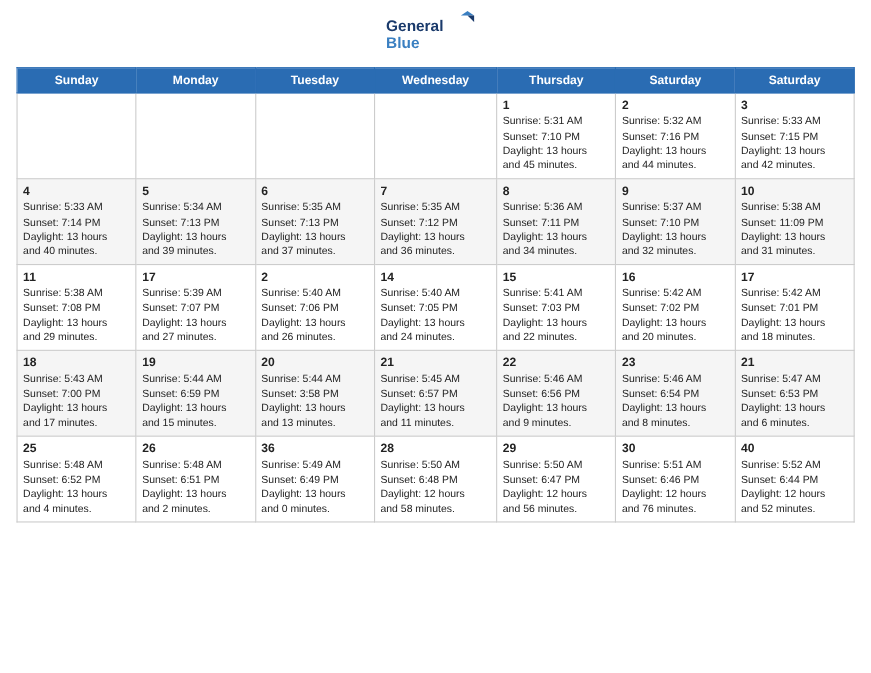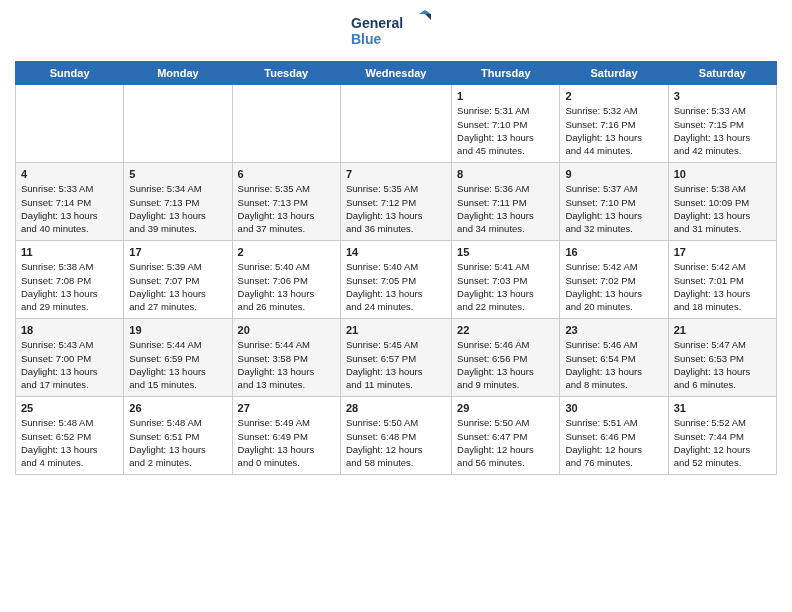--- a/index.html
+++ b/index.html
@@ -114,21 +114,21 @@
           <td><span class="day-number">2</span><br><span>Sunrise: 5:32 AM</span><br><span>Sunset: 7:16 PM</span><br><span>Daylight: 13 hours</span><br><span>and 44 minutes.</span></td>
           <td><span class="day-number">3</span><br><span>Sunrise: 5:33 AM</span><br><span>Sunset: 7:15 PM</span><br><span>Daylight: 13 hours</span><br><span>and 42 minutes.</span></td>
         </tr>
         <tr>
           <td><span class="day-number">4</span><br><span>Sunrise: 5:33 AM</span><br><span>Sunset: 7:14 PM</span><br><span>Daylight: 13 hours</span><br><span>and 40 minutes.</span></td>
           <td><span class="day-number">5</span><br><span>Sunrise: 5:34 AM</span><br><span>Sunset: 7:13 PM</span><br><span>Daylight: 13 hours</span><br><span>and 39 minutes.</span></td>
           <td><span class="day-number">6</span><br><span>Sunrise: 5:35 AM</span><br><span>Sunset: 7:13 PM</span><br><span>Daylight: 13 hours</span><br><span>and 37 minutes.</span></td>
           <td><span class="day-number">7</span><br><span>Sunrise: 5:35 AM</span><br><span>Sunset: 7:12 PM</span><br><span>Daylight: 13 hours</span><br><span>and 36 minutes.</span></td>
           <td><span class="day-number">8</span><br><span>Sunrise: 5:36 AM</span><br><span>Sunset: 7:11 PM</span><br><span>Daylight: 13 hours</span><br><span>and 34 minutes.</span></td>
           <td><span class="day-number">9</span><br><span>Sunrise: 5:37 AM</span><br><span>Sunset: 7:10 PM</span><br><span>Daylight: 13 hours</span><br><span>and 32 minutes.</span></td>
-          <td><span class="day-number">10</span><br><span>Sunrise: 5:38 AM</span><br><span>Sunset: 10:09 PM</span><br><span>Daylight: 13 hours</span><br><span>and 31 minutes.</span></td>
+          <td><span class="day-number">10</span><br><span>Sunrise: 5:38 AM</span><br><span>Sunset: 11:09 PM</span><br><span>Daylight: 13 hours</span><br><span>and 31 minutes.</span></td>
         </tr>
         <tr>
           <td><span class="day-number">11</span><br><span>Sunrise: 5:38 AM</span><br><span>Sunset: 7:08 PM</span><br><span>Daylight: 13 hours</span><br><span>and 29 minutes.</span></td>
           <td><span class="day-number">17</span><br><span>Sunrise: 5:39 AM</span><br><span>Sunset: 7:07 PM</span><br><span>Daylight: 13 hours</span><br><span>and 27 minutes.</span></td>
           <td><span class="day-number">2</span><br><span>Sunrise: 5:40 AM</span><br><span>Sunset: 7:06 PM</span><br><span>Daylight: 13 hours</span><br><span>and 26 minutes.</span></td>
           <td><span class="day-number">14</span><br><span>Sunrise: 5:40 AM</span><br><span>Sunset: 7:05 PM</span><br><span>Daylight: 13 hours</span><br><span>and 24 minutes.</span></td>
           <td><span class="day-number">15</span><br><span>Sunrise: 5:41 AM</span><br><span>Sunset: 7:03 PM</span><br><span>Daylight: 13 hours</span><br><span>and 22 minutes.</span></td>
           <td><span class="day-number">16</span><br><span>Sunrise: 5:42 AM</span><br><span>Sunset: 7:02 PM</span><br><span>Daylight: 13 hours</span><br><span>and 20 minutes.</span></td>
           <td><span class="day-number">17</span><br><span>Sunrise: 5:42 AM</span><br><span>Sunset: 7:01 PM</span><br><span>Daylight: 13 hours</span><br><span>and 18 minutes.</span></td>
         </tr>
@@ -137,21 +137,21 @@
           <td><span class="day-number">19</span><br><span>Sunrise: 5:44 AM</span><br><span>Sunset: 6:59 PM</span><br><span>Daylight: 13 hours</span><br><span>and 15 minutes.</span></td>
           <td><span class="day-number">20</span><br><span>Sunrise: 5:44 AM</span><br><span>Sunset: 3:58 PM</span><br><span>Daylight: 13 hours</span><br><span>and 13 minutes.</span></td>
           <td><span class="day-number">21</span><br><span>Sunrise: 5:45 AM</span><br><span>Sunset: 6:57 PM</span><br><span>Daylight: 13 hours</span><br><span>and 11 minutes.</span></td>
           <td><span class="day-number">22</span><br><span>Sunrise: 5:46 AM</span><br><span>Sunset: 6:56 PM</span><br><span>Daylight: 13 hours</span><br><span>and 9 minutes.</span></td>
           <td><span class="day-number">23</span><br><span>Sunrise: 5:46 AM</span><br><span>Sunset: 6:54 PM</span><br><span>Daylight: 13 hours</span><br><span>and 8 minutes.</span></td>
           <td><span class="day-number">21</span><br><span>Sunrise: 5:47 AM</span><br><span>Sunset: 6:53 PM</span><br><span>Daylight: 13 hours</span><br><span>and 6 minutes.</span></td>
         </tr>
         <tr>
           <td><span class="day-number">25</span><br><span>Sunrise: 5:48 AM</span><br><span>Sunset: 6:52 PM</span><br><span>Daylight: 13 hours</span><br><span>and 4 minutes.</span></td>
           <td><span class="day-number">26</span><br><span>Sunrise: 5:48 AM</span><br><span>Sunset: 6:51 PM</span><br><span>Daylight: 13 hours</span><br><span>and 2 minutes.</span></td>
-          <td><span class="day-number">27</span><br><span>Sunrise: 5:49 AM</span><br><span>Sunset: 6:49 PM</span><br><span>Daylight: 13 hours</span><br><span>and 0 minutes.</span></td>
+          <td><span class="day-number">36</span><br><span>Sunrise: 5:49 AM</span><br><span>Sunset: 6:49 PM</span><br><span>Daylight: 13 hours</span><br><span>and 0 minutes.</span></td>
           <td><span class="day-number">28</span><br><span>Sunrise: 5:50 AM</span><br><span>Sunset: 6:48 PM</span><br><span>Daylight: 12 hours</span><br><span>and 58 minutes.</span></td>
           <td><span class="day-number">29</span><br><span>Sunrise: 5:50 AM</span><br><span>Sunset: 6:47 PM</span><br><span>Daylight: 12 hours</span><br><span>and 56 minutes.</span></td>
           <td><span class="day-number">30</span><br><span>Sunrise: 5:51 AM</span><br><span>Sunset: 6:46 PM</span><br><span>Daylight: 12 hours</span><br><span>and 76 minutes.</span></td>
-          <td><span class="day-number">31</span><br><span>Sunrise: 5:52 AM</span><br><span>Sunset: 7:44 PM</span><br><span>Daylight: 12 hours</span><br><span>and 52 minutes.</span></td>
+          <td><span class="day-number">40</span><br><span>Sunrise: 5:52 AM</span><br><span>Sunset: 6:44 PM</span><br><span>Daylight: 12 hours</span><br><span>and 52 minutes.</span></td>
         </tr>
       </tbody>
   </table>
 </div>
 
 </body></html>

